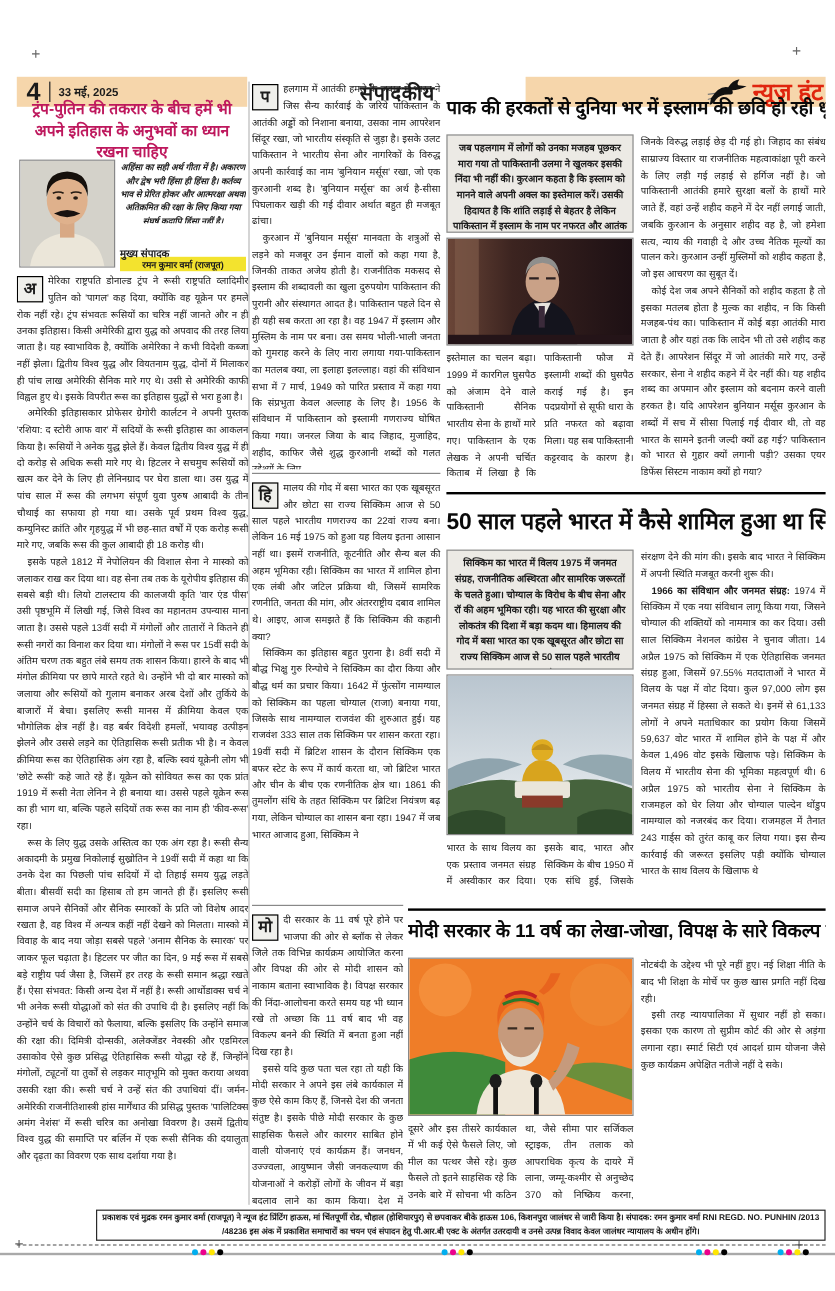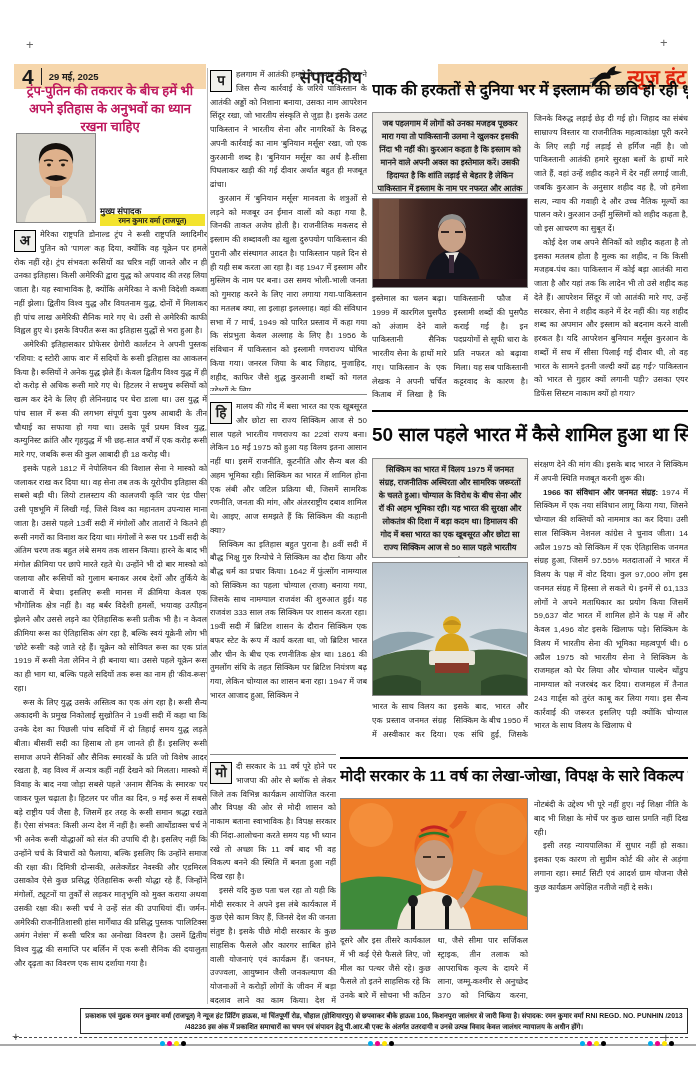--- a/index.html
+++ b/index.html
@@ -49,21 +49,21 @@
 <div class="page">
 
   <span class="abs crop" style="left:26px;top:38px;">+</span>
   <span class="abs crop" style="left:660px;top:36px;">+</span>
   <span class="abs crop" style="left:12px;top:1030px;">+</span>
   <span class="abs crop" style="left:662px;top:1031px;">+</span>
 
   <div class="abs peach hdr-left">
     <span class="pagenum">4</span>
     <span class="hdr-div"></span>
-    <span class="hdr-date">29 मई, 2025</span>
+    <span class="hdr-date">33 मई, 2025</span>
   </div>
   <div class="abs peach hdr-right">
     <span style="display:inline-block;width:34px;height:26px;">
       <svg width="34" height="26" viewBox="0 0 40 30">
         <path d="M1 22 L7 20 M1 17 L8 16 M2 26 L8 24" stroke="#777" stroke-width="1.2" fill="none"></path>
         <path d="M4 21 Q12 8 21 10 Q25 3 32 2 Q29 7 31 8 L39 9 Q31 13 25 13 Q27 18 21 17 Q13 17 9 22 Q7 26 3 27 Z" fill="#111"></path>
       </svg>
     </span>
     <span class="masthead">न्यूज़ हंट</span>
   </div>
@@ -80,20 +80,21 @@
       <rect x="33" y="50" width="12" height="14" fill="#d8a985"></rect>
       <ellipse cx="39" cy="33" rx="17" ry="20" fill="#dfb18c"></ellipse>
       <path d="M22 30 Q20 10 39 9 Q58 10 56 30 Q54 16 39 15 Q24 16 22 30 Z" fill="#15100c"></path>
       <ellipse cx="32" cy="31" rx="2" ry="1.4" fill="#241a12"></ellipse>
       <ellipse cx="46" cy="31" rx="2" ry="1.4" fill="#241a12"></ellipse>
       <path d="M27 27 Q32 25 36 27" stroke="#241a12" stroke-width="1.4" fill="none"></path>
       <path d="M42 27 Q46 25 51 27" stroke="#241a12" stroke-width="1.4" fill="none"></path>
       <path d="M28 44 Q39 38 50 44 Q39 50 28 44 Z" fill="#181210"></path>
     </svg>
   </div>
+  <div class="abs quote" style="left:100px;top:134px;width:105px;height:52px;overflow:hidden;">अहिंसा का सही अर्थ गीता में है। अकारण और द्वेष भरी हिंसा ही हिंसा है। कर्तव्य भाव से प्रेरित होकर और आत्मरक्षा अथवा अतिक्रमित की रक्षा के लिए किया गया संघर्ष कदापि हिंसा नहीं है।</div>
   <div class="abs yellowband" style="left:100px;top:194px;width:105px;margin-top:20px;">रमन कुमार वर्मा (राजपूत)</div>
   <div class="abs role" style="left:100px;top:205px;width:105px;">मुख्य संपादक</div>
 
   <div class="abs btext" style="left:14px;top:228px;width:193px;height:774px;">
     <div class="dropcap">अ</div>
     <span>मेरिका राष्ट्रपति डोनाल्ड ट्रंप ने रूसी राष्ट्रपति व्लादिमीर पुतिन को 'पागल' कह दिया, क्योंकि वह यूक्रेन पर हमले रोक नहीं रहे। ट्रंप संभवतः रूसियों का चरित्र नहीं जानते और न ही उनका इतिहास। किसी अमेरिकी द्वारा युद्ध को अपवाद की तरह लिया जाता है। यह स्वाभाविक है, क्योंकि अमेरिका ने कभी विदेशी कब्जा नहीं झेला। द्वितीय विश्व युद्ध और वियतनाम युद्ध, दोनों में मिलाकर ही पांच लाख अमेरिकी सैनिक मारे गए थे। उसी से अमेरिकी काफी विह्वल हुए थे। इसके विपरीत रूस का इतिहास युद्धों से भरा हुआ है।</span>
     <div class="ind">अमेरिकी इतिहासकार प्रोफेसर ग्रेगोरी कार्लटन ने अपनी पुस्तक 'रशिया: द स्टोरी आफ वार' में सदियों के रूसी इतिहास का आकलन किया है। रूसियों ने अनेक युद्ध झेले हैं। केवल द्वितीय विश्व युद्ध में ही दो करोड़ से अधिक रूसी मारे गए थे। हिटलर ने सचमुच रूसियों को खत्म कर देने के लिए ही लेनिनग्राद पर घेरा डाला था। उस युद्ध में पांच साल में रूस की लगभग संपूर्ण युवा पुरुष आबादी के तीन चौथाई का सफाया हो गया था। उसके पूर्व प्रथम विश्व युद्ध, कम्युनिस्ट क्रांति और गृहयुद्ध में भी छह-सात वर्षों में एक करोड़ रूसी मारे गए, जबकि रूस की कुल आबादी ही 18 करोड़ थी।</div>
     <div class="ind">इसके पहले 1812 में नेपोलियन की विशाल सेना ने मास्को को जलाकर राख कर दिया था। वह सेना तब तक के यूरोपीय इतिहास की सबसे बड़ी थी। लियो टालस्टाय की कालजयी कृति 'वार एंड पीस' उसी पृष्ठभूमि में लिखी गई, जिसे विश्व का महानतम उपन्यास माना जाता है। उससे पहले 13वीं सदी में मंगोलों और तातारों ने कितने ही रूसी नगरों का विनाश कर दिया था। मंगोलों ने रूस पर 15वीं सदी के अंतिम चरण तक बहुत लंबे समय तक शासन किया। हारने के बाद भी मंगोल क्रीमिया पर छापे मारते रहते थे। उन्होंने भी दो बार मास्को को जलाया और रूसियों को गुलाम बनाकर अरब देशों और तुर्किये के बाजारों में बेचा। इसलिए रूसी मानस में क्रीमिया केवल एक भौगोलिक क्षेत्र नहीं है। वह बर्बर विदेशी हमलों, भयावह उत्पीड़न झेलने और उससे लड़ने का ऐतिहासिक रूसी प्रतीक भी है। न केवल क्रीमिया रूस का ऐतिहासिक अंग रहा है, बल्कि स्वयं यूक्रेनी लोग भी 'छोटे रूसी' कहे जाते रहे हैं। यूक्रेन को सोवियत रूस का एक प्रांत 1919 में रूसी नेता लेनिन ने ही बनाया था। उससे पहले यूक्रेन रूस का ही भाग था, बल्कि पहले सदियों तक रूस का नाम ही 'कीव-रूस' रहा।</div>
     <div class="ind">रूस के लिए युद्ध उसके अस्तित्व का एक अंग रहा है। रूसी सैन्य अकादमी के प्रमुख निकोलाई सुख्रोतिन ने 19वीं सदी में कहा था कि उनके देश का पिछली पांच सदियों में दो तिहाई समय युद्ध लड़ते बीता। बीसवीं सदी का हिसाब तो हम जानते ही हैं। इसलिए रूसी समाज अपने सैनिकों और सैनिक स्मारकों के प्रति जो विशेष आदर रखता है, वह विश्व में अन्यत्र कहीं नहीं देखने को मिलता। मास्को में विवाह के बाद नया जोड़ा सबसे पहले 'अनाम सैनिक के स्मारक' पर जाकर फूल चढ़ाता है। हिटलर पर जीत का दिन, 9 मई रूस में सबसे बड़े राष्ट्रीय पर्व जैसा है, जिसमें हर तरह के रूसी समान श्रद्धा रखते हैं। ऐसा संभवत: किसी अन्य देश में नहीं है। रूसी आर्थोडाक्स चर्च ने भी अनेक रूसी योद्धाओं को संत की उपाधि दी है। इसलिए नहीं कि उन्होंने चर्च के विचारों को फैलाया, बल्कि इसलिए कि उन्होंने समाज की रक्षा की। दिमित्री दोन्सकी, अलेक्जेंडर नेवस्की और एडमिरल उसाकोव ऐसे कुछ प्रसिद्ध ऐतिहासिक रूसी योद्धा रहे हैं, जिन्होंने मंगोलों, ट्यूटनों या तुर्कों से लड़कर मातृभूमि को मुक्त कराया अथवा उसकी रक्षा की। रूसी चर्च ने उन्हें संत की उपाधियां दीं। जर्मन-अमेरिकी राजनीतिशास्त्री हांस मार्गेंथाउ की प्रसिद्ध पुस्तक 'पालिटिक्स अमंग नेशंस' में रूसी चरित्र का अनोखा विवरण है। उसमें द्वितीय विश्व युद्ध की समाप्ति पर बर्लिन में एक रूसी सैनिक की दयालुता और दृढ़ता का विवरण एक साथ दर्शाया गया है।</div>
   </div>

